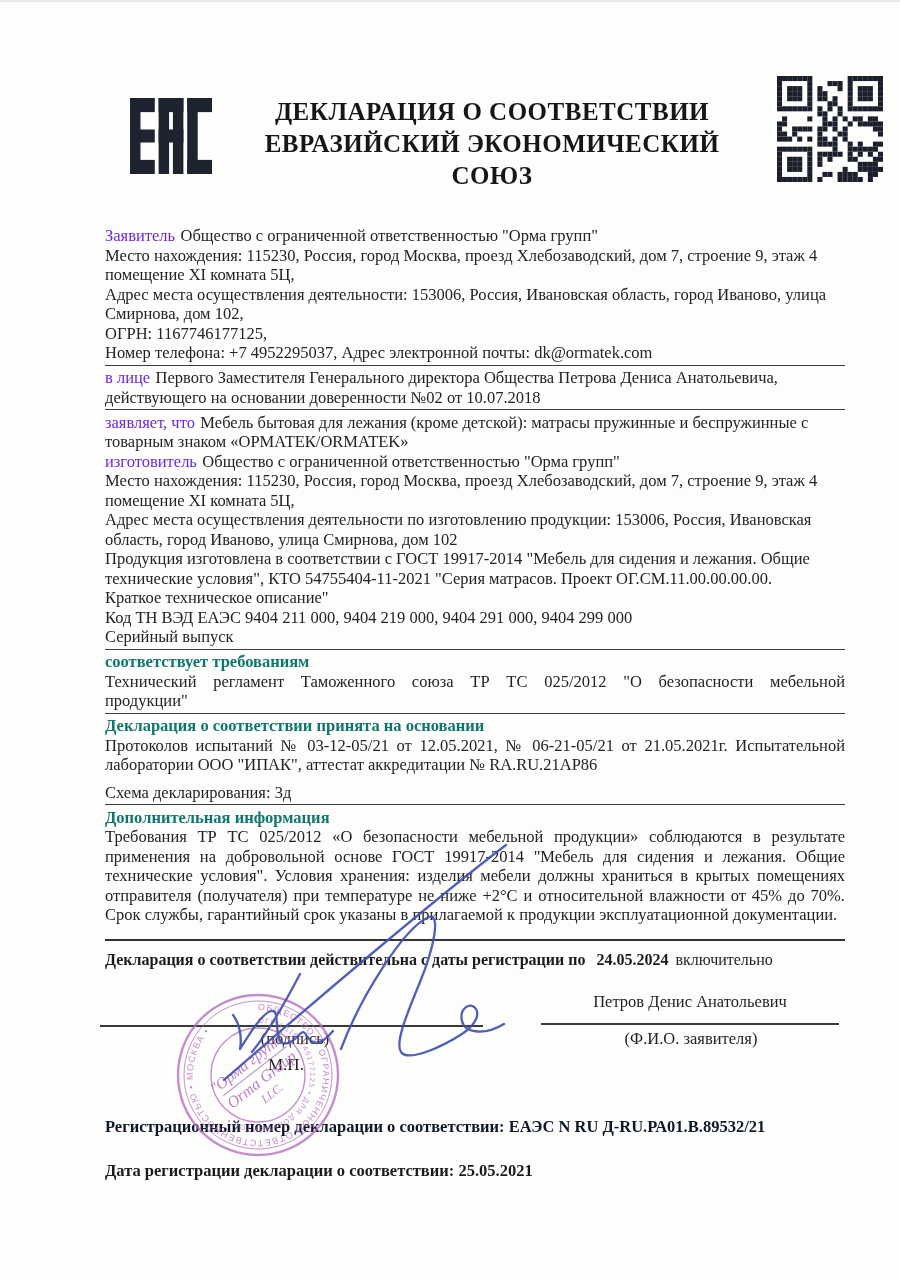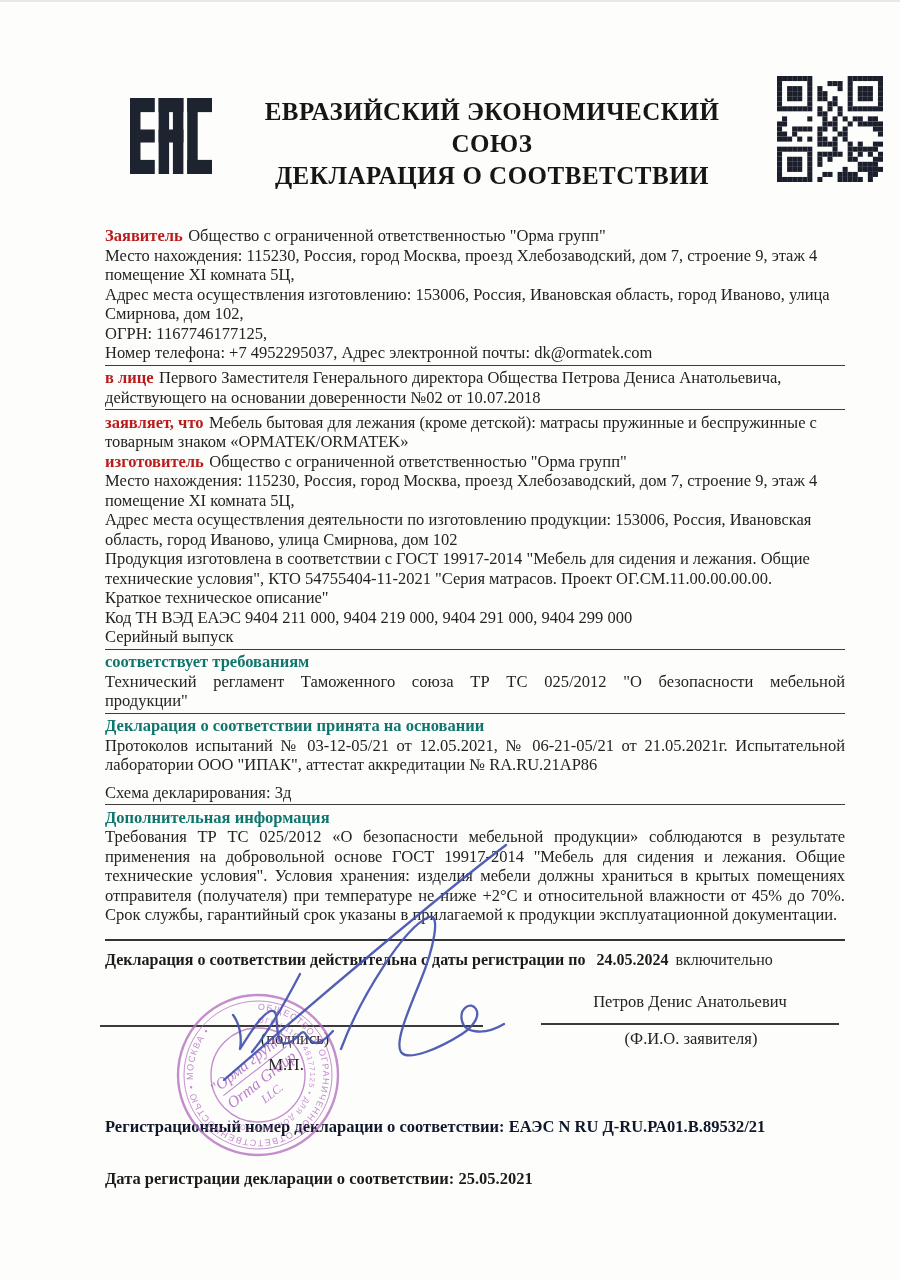--- a/index.html
+++ b/index.html
@@ -10,42 +10,42 @@
   }
   
   .eac-logo{position:absolute;left:130px;top:96px;width:82px;height:76px;}
   .titles{position:absolute;left:222px;top:94px;width:540px;text-align:center;
     font-weight:bold;font-size:25px;line-height:32px;letter-spacing:0.5px;color:#161616;}
   .qr{position:absolute;left:777px;top:74px;width:106px;height:106px;}
   
   .doc{position:absolute;left:105px;top:224px;width:740px;z-index:1;
     font-size:16.5px;line-height:19.5px;color:#232323;}
   .line{white-space:nowrap;}
-  .lead{font-weight:bold;margin-right:0.33em;color:#b91c1c;}
+  .lead{font-weight:normal;margin-right:0.33em;color:#6d28d9;}
   .jline{text-align:justify;text-align-last:justify;}
   .heading{font-weight:bold;color:#0f766e;}
   hr.div{border:none;border-top:1.6px solid #3d3d3d;margin:2px 0 2.5px 0;}
   hr.div-full{border:none;border-top:2px solid #333;margin:14px 0 2.5px 0;}
   .scheme{margin-top:8px;}
   .validity{margin-top:9px;font-size:16px;white-space:nowrap;}
   .validity b{color:#1b1b1b;}
   .validity .date{margin-left:11px;margin-right:7px;}
   
   .signing{position:relative;margin-top:2px;height:130px;}
   .sig-line{position:absolute;left:-5px;top:0;width:383px;height:54px;
     border-bottom:2px solid #3a3a3a;}
   .fio-box{position:absolute;left:436px;top:0;width:298px;height:54px;
     border-bottom:2px solid #3a3a3a;display:flex;align-items:flex-end;justify-content:center;
     padding-bottom:12px;box-sizing:border-box;}
   .cap-sign{position:absolute;left:110px;top:58px;width:160px;text-align:center;}
   .cap-fio{position:absolute;left:486px;top:58px;width:200px;text-align:center;}
   .mp{position:absolute;left:163px;top:84px;font-size:17px;}
   
   .reg-line{margin-top:16px;font-weight:bold;color:#0f172a;white-space:nowrap;}
-  .date-line{margin-top:32px;font-weight:bold;color:#1b1b1b;white-space:nowrap;font-family:Liberation Serif, serif;}
+  .date-line{margin-top:24px;font-weight:bold;color:#1b1b1b;white-space:nowrap;font-family:Liberation Serif, serif;}
   
   .stamp{position:absolute;left:173px;top:988px;width:170px;height:170px;z-index:2;}
   .signature{position:absolute;left:190px;top:820px;width:330px;height:270px;z-index:3;}
 </style>
 </head>
 <body>
 
 <div class="page">
 
   <div class="eac-logo">
@@ -60,22 +60,22 @@
         <rect x="30" y="0" width="26" height="13"></rect>
           <rect x="30" y="29" width="26" height="12"></rect>
         <rect x="60" y="0" width="11" height="70"></rect>
           <rect x="60" y="0" width="26" height="13"></rect>
         <rect x="60" y="57" width="26" height="13"></rect>
       </g>
     </svg>
   </div>
 
   <div class="titles">
+    <div>ДЕКЛАРАЦИЯ О СООТВЕТСТВИИ</div>
     <div>ЕВРАЗИЙСКИЙ ЭКОНОМИЧЕСКИЙ СОЮЗ</div>
-    <div>ДЕКЛАРАЦИЯ О СООТВЕТСТВИИ</div>
   </div>
 
   <div class="qr" id="qr"><svg viewBox="0 0 105 105" width="106" height="106">
         <g fill="#1a1f2b">
           <rect x="0" y="0" width="5" height="5"></rect>
           <rect x="5" y="0" width="5" height="5"></rect>
           <rect x="10" y="0" width="5" height="5"></rect>
           <rect x="15" y="0" width="5" height="5"></rect>
           <rect x="20" y="0" width="5" height="5"></rect>
           <rect x="25" y="0" width="5" height="5"></rect>
@@ -294,21 +294,21 @@
           <rect x="80" y="100" width="5" height="5"></rect>
           <rect x="90" y="100" width="5" height="5"></rect>
         </g>
       </svg></div>
 
   <div class="doc">
 
     <div class="line"><b class="lead">Заявитель</b><span>Общество с ограниченной ответственностью "Орма групп"</span></div>
     <div class="line">Место нахождения: 115230, Россия, город Москва, проезд Хлебозаводский, дом 7, строение 9, этаж 4</div>
     <div class="line">помещение XI комната 5Ц,</div>
-    <div class="line">Адрес места осуществления изготовлению: 153006, Россия, Ивановская область, город Иваново, улица</div>
+    <div class="line">Адрес места осуществления деятельности: 153006, Россия, Ивановская область, город Иваново, улица</div>
     <div class="line">Смирнова, дом 102,</div>
     <div class="line">ОГРН: 1167746177125,</div>
     <div class="line">Номер телефона: +7 4952295037, Адрес электронной почты: dk@ormatek.com</div>
 
     <hr class="div">
 
     <div class="line"><b class="lead">в лице</b><span>Первого Заместителя Генерального директора Общества Петрова Дениса Анатольевича,</span></div>
     <div class="line">действующего на основании доверенности №02 от 10.07.2018</div>
 
     <hr class="div">

